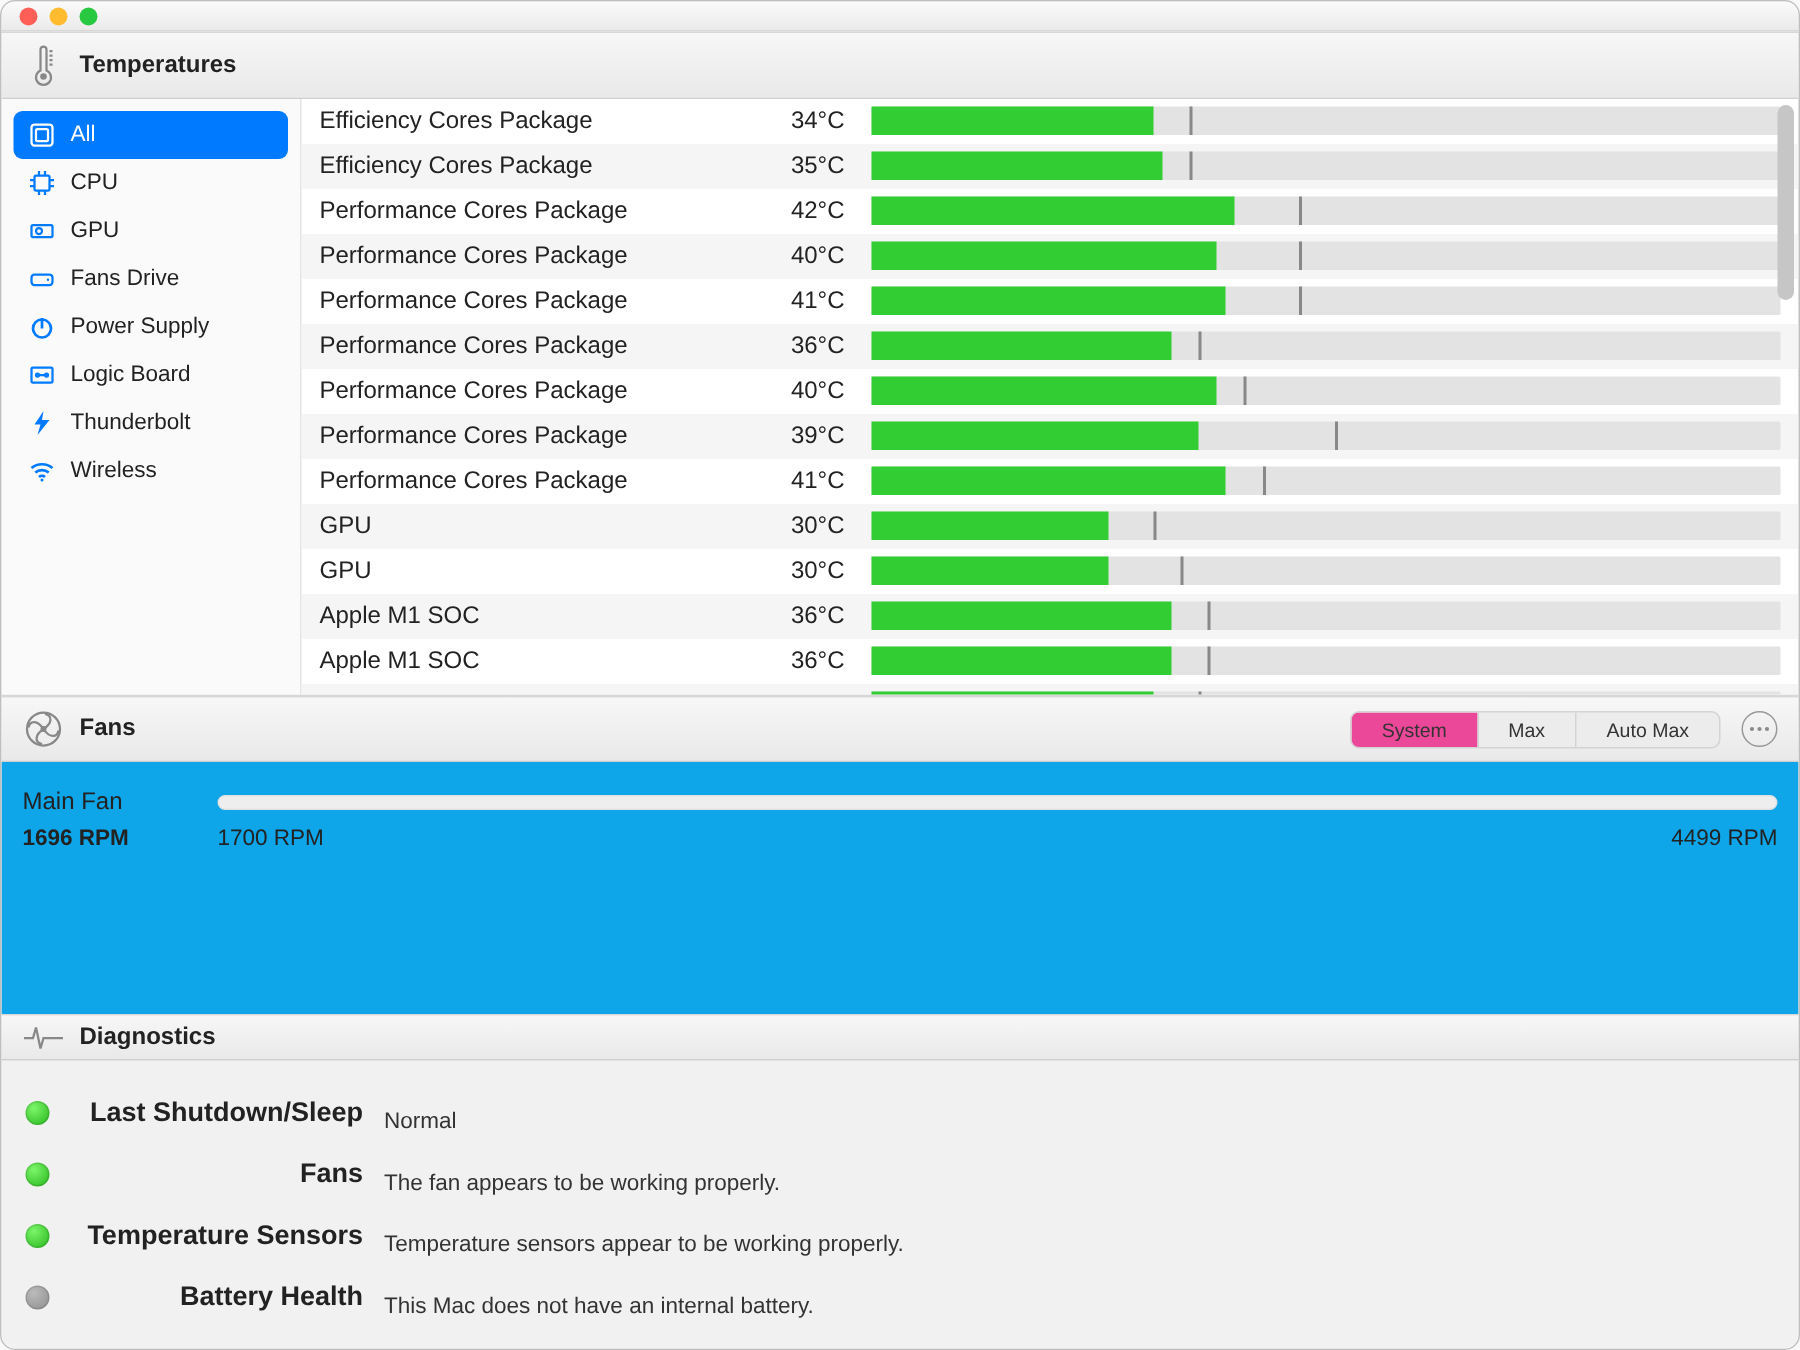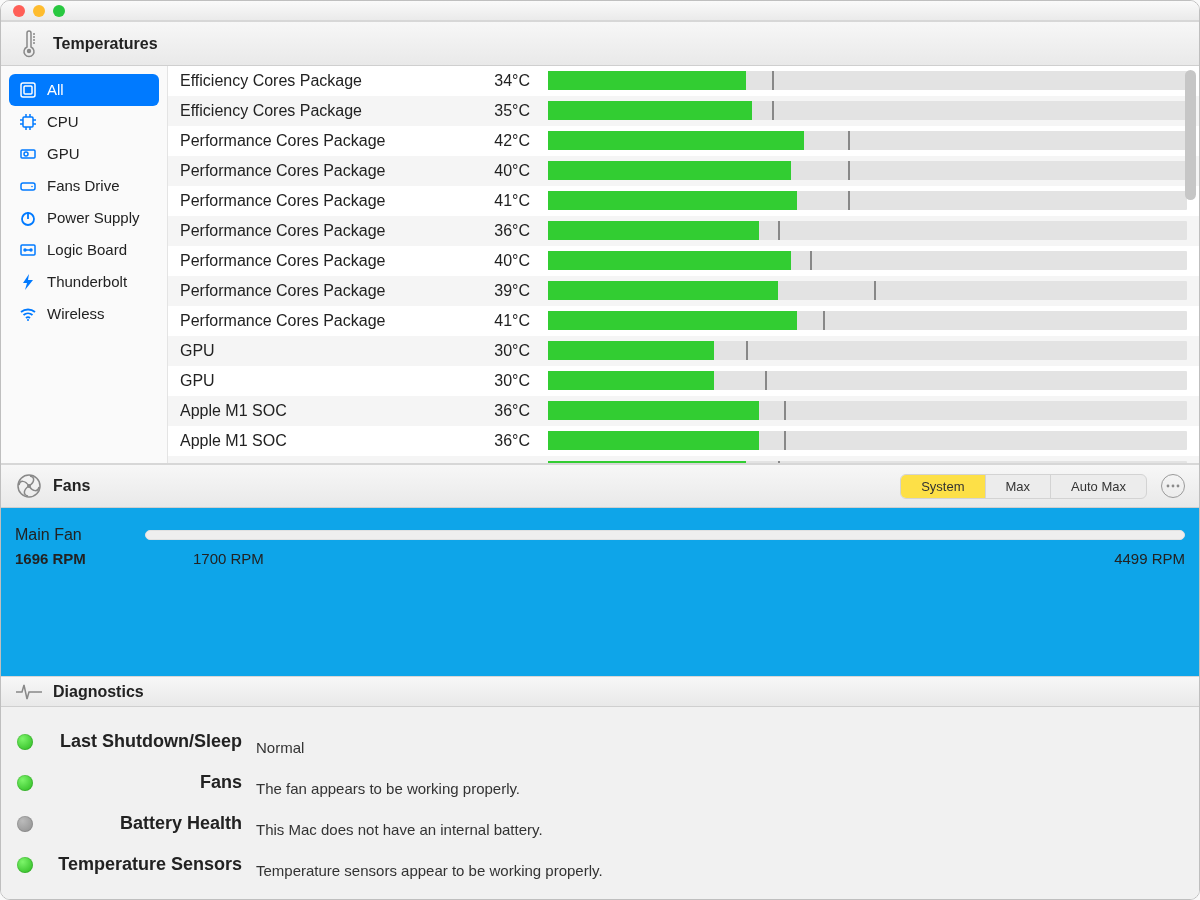--- a/index.html
+++ b/index.html
@@ -34,45 +34,45 @@
   .section-header:first-of-type{ border-top:none;}
   .section-header .icon{ width:28px; height:28px; display:flex; align-items:center; justify-content:center; margin-right:10px; color:#777;}
   .section-header .label{ font-weight:700; font-size:16px; color:#222;}
   .more-btn { width:24px; height:24px; border-radius:50%; border:1.5px solid #9a9a9a; display:flex; align-items:center; justify-content:center; color:#7a7a7a; cursor:pointer; background:transparent;}
   .more-btn svg{ display:block;}
   .header-right { margin-left:auto; display:flex; align-items:center; gap:14px;}
   .summary { font-size:14px; color:#222; text-align:right; line-height:1.3;}
   .summary div{ white-space:pre;}
   
   .temp-body { flex:0 0 398px; display:flex; min-height:0; position:relative; border-bottom:1px solid #d7d7d7;}
-  .sidebar { width:167px; background:#fafafa; border-right:1px solid #e4e4e4; padding:8px;}
+  .sidebar { width:200px; background:#fafafa; border-right:1px solid #e4e4e4; padding:8px;}
   .sidebar-item { display:flex; align-items:center; gap:10px; padding:7px 10px; border-radius:6px; font-size:15px; color:#222; cursor:pointer;}
   .sidebar-item .si-icon{ width:18px; height:18px; display:flex; align-items:center; justify-content:center; color:var(--sidebar-icon);}
   .sidebar-item.selected{ background:var(--accent); color:#fff;}
   .sidebar-item.selected .si-icon{ color:#fff;}
   .sensor-list { flex:1; overflow:hidden; position:relative;}
   .sensor-scroll { position:absolute; inset:0; overflow:hidden;}
   .sensor-row { display:flex; align-items:center; height:30px; padding:0 12px; gap:0;}
   .sensor-row:nth-child(even){ background:var(--row-alt);}
   .sensor-name { flex:0 0 290px; font-size:16px; color:#222;}
   .sensor-val { flex:0 0 78px; font-size:16px; color:#222; text-align:right; padding-right:18px;}
   .bar-wrap { flex:1; height:19px; background:var(--track); position:relative; border-radius:1px;}
   .bar-fill { position:absolute; left:0; top:0; bottom:0; background:var(--green-bar);}
   .bar-mark { position:absolute; top:0; bottom:0; width:2px; background:#888;}
   .vscroll { position:absolute; right:3px; top:4px; width:11px; height:130px; background:#c6c6c6; border-radius:6px;}
   
   .fans-body { flex:0 0 168px; background:#0ea5e9; padding:18px 14px 0 14px; position:relative;}
   .seg { display:flex; background:#ececec; border:1px solid #d3d3d3; border-radius:6px; overflow:hidden; font-size:13px;}
   .seg button{ background:transparent; border:none; padding:4px 20px; font-size:13px; color:#333; cursor:pointer; border-left:1px solid #d3d3d3;}
   .seg button:first-child{ border-left:none;}
-  .seg button.active{ background:#fde047; font-weight:500;}
+  .seg button.active{ background:#ec4899; font-weight:500;}
   .fan-row { display:flex; align-items:center; gap:0;}
   .fan-lbl { width:130px; font-size:16px;}
   .fan-track { flex:1; height:10px; background:#eeeeee; border:1px solid #e1e1e1; border-radius:5px; position:relative;}
-  .fan-meta { display:flex; margin-top:6px; font-size:15px;gap:48px;}
+  .fan-meta { display:flex; margin-top:6px; font-size:15px;}
   .fan-meta .cur{ font-weight:700; width:130px;}
   
   .diag-body { flex:1; background:#f1f1f1; padding:14px 16px;}
   .diag-row { display:flex; align-items:center; gap:14px; padding:6px 0;}
   .dot { width:16px; height:16px; border-radius:50%; background:radial-gradient(circle at 35% 30%, #7cf56a, #26b51b); box-shadow:inset 0 0 0 1px rgba(0,0,0,0.1);}
   .dot.gray{ background:radial-gradient(circle at 35% 30%, #bbb, #8d8d8d);}
   .diag-label { width:195px; text-align:right; font-weight:700; font-size:18px;}
   .diag-val { font-size:15px; color:#333;margin-top:12px;}
 </style>
 </head>
@@ -363,24 +363,24 @@
         <span class="dot "></span>
         <span class="diag-label">Last Shutdown/Sleep</span>
         <span class="diag-val">Normal</span>
       </div>
       <div class="diag-row">
         <span class="dot "></span>
         <span class="diag-label">Fans</span>
         <span class="diag-val">The fan appears to be working properly.</span>
       </div>
       <div class="diag-row">
+        <span class="dot "></span>
+        <span class="diag-label">Temperature Sensors</span>
+        <span class="diag-val">Temperature sensors appear to be working properly.</span>
+      </div>
+      <div class="diag-row">
         <span class="dot gray"></span>
         <span class="diag-label">Battery Health</span>
         <span class="diag-val">This Mac does not have an internal battery.</span>
       </div>
-      <div class="diag-row">
-        <span class="dot "></span>
-        <span class="diag-label">Temperature Sensors</span>
-        <span class="diag-val">Temperature sensors appear to be working properly.</span>
-      </div>
     </div>
 
 </div>
 
 </body></html>

